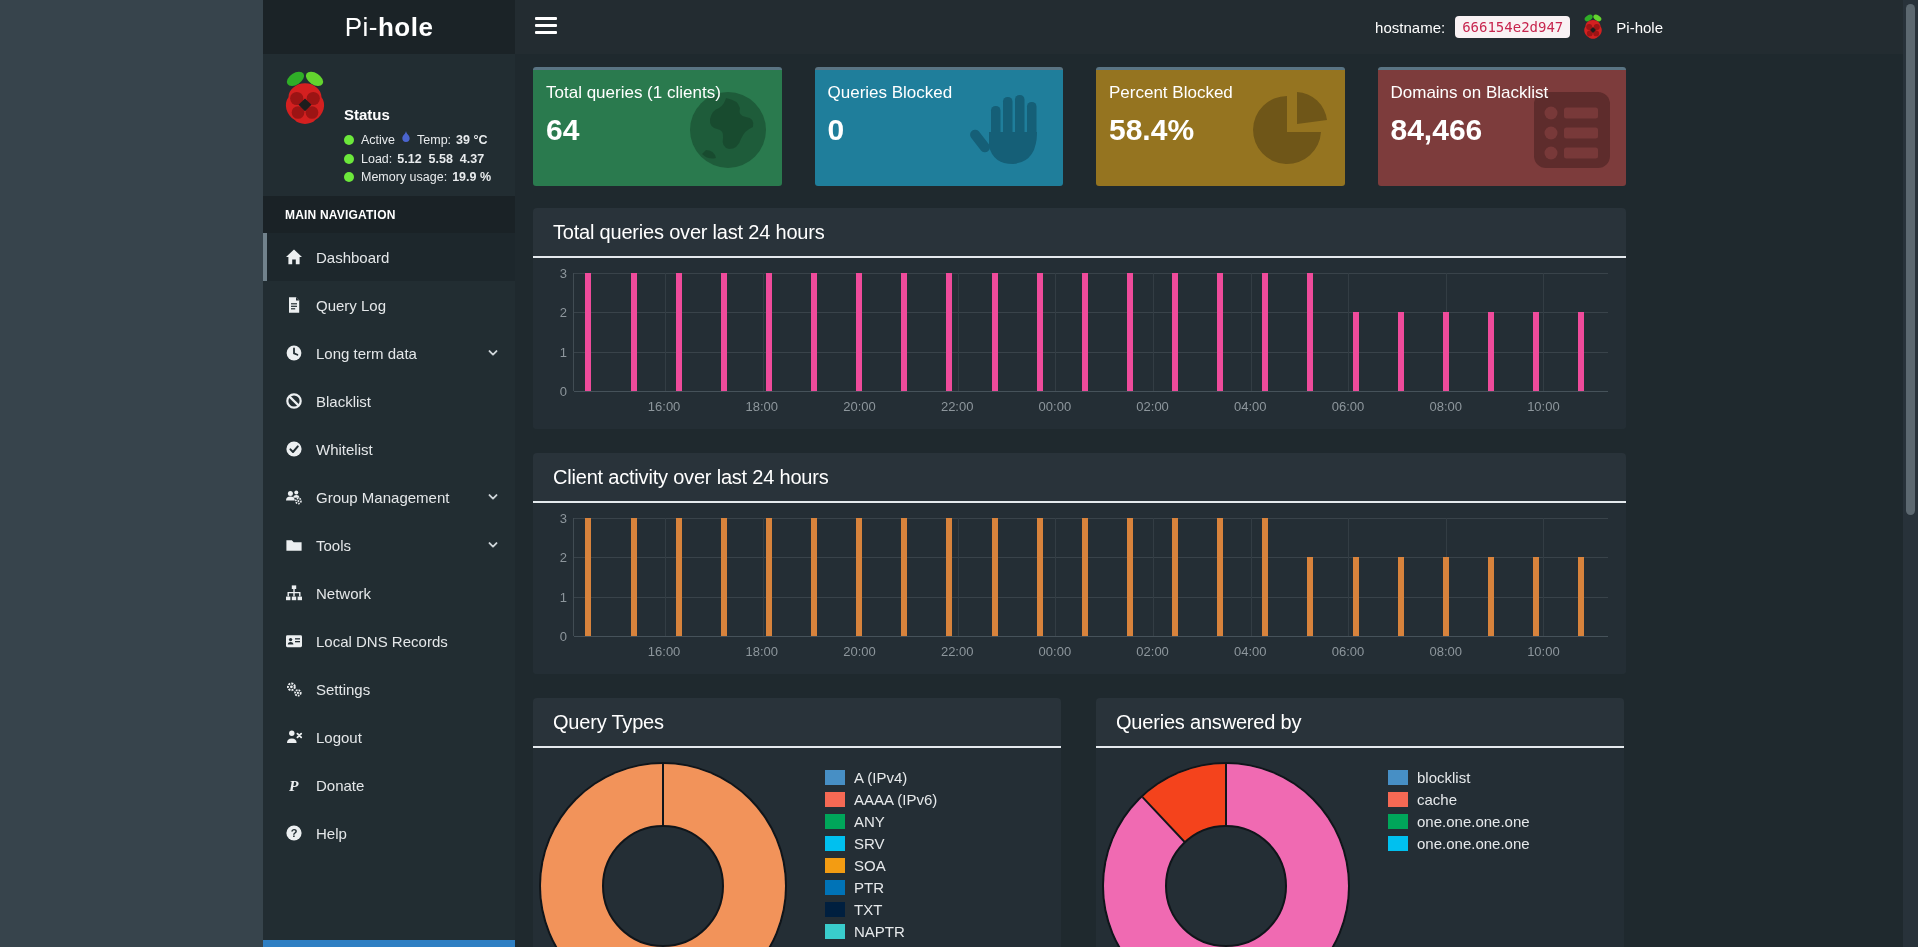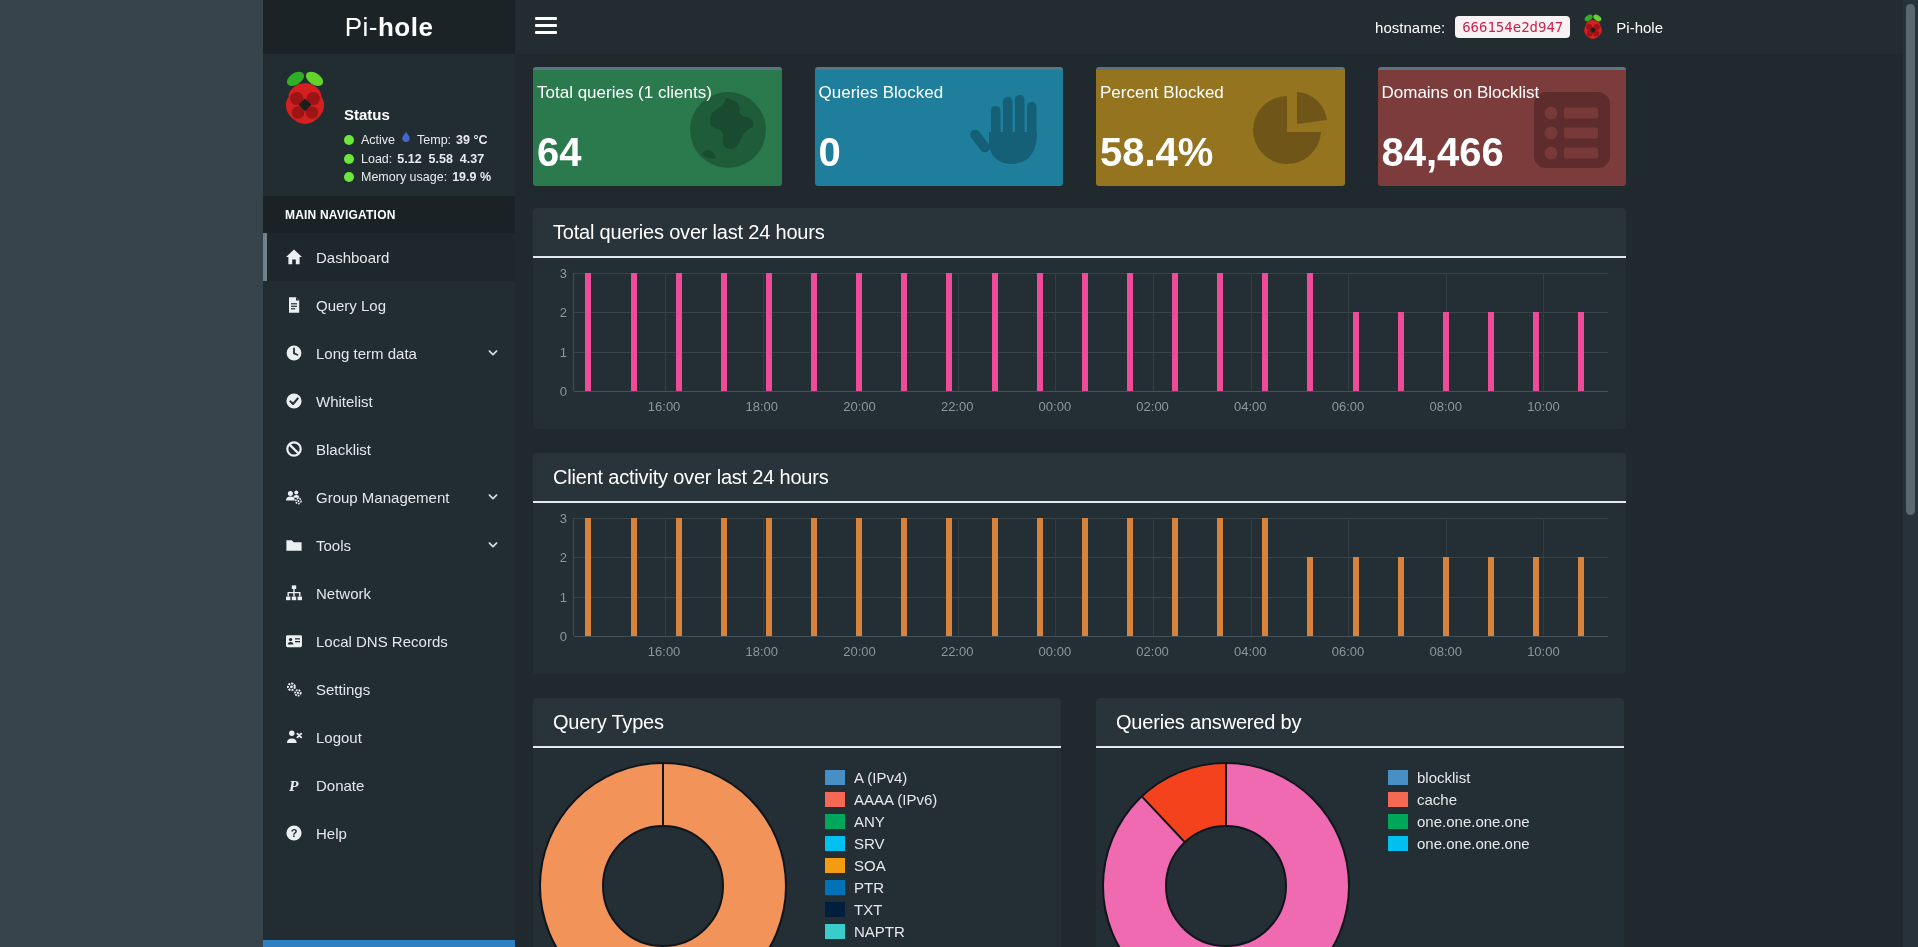--- a/index.html
+++ b/index.html
@@ -40,23 +40,23 @@
   .nav-item .chev { position:absolute; right:15px; width:14px; height:14px; color:#cfd5d9; }
   .nav-item .chev svg { width:14px; height:14px; display:block; }
   .sidebar-bottom-strip { position:absolute; left:0; right:0; bottom:0; height:7px; background:#2f7fc3; }
   
   .main { position:absolute; left:515px; top:54px; right:0; bottom:0; background:#1f292e;
     padding:13px 0 0 18px; overflow:hidden; }
   .col { width:1093px; }
   
   .cards { display:flex; gap:33px; margin-bottom:22px; }
   .card { width:250px; height:119px; border-radius:3px; border-top:3px solid #5a7483;
-    position:relative; padding:13px 4px; color:#fff; overflow:hidden; }
+    position:relative; padding:13px 13px; color:#fff; overflow:hidden; }
   .card-title { font-size:17px; position:relative; z-index:2; }
-  .card-value { font-size:40px; font-weight:700; margin-top:27px; position:relative; z-index:2; }
+  .card-value { font-size:30px; font-weight:700; margin-top:10px; position:relative; z-index:2; }
   .card-icon { position:absolute; right:12px; top:18px; width:84px; height:84px; z-index:1; }
   .card-icon svg { width:84px; height:84px; display:block; }
   
   .panel { background:#29333a; border-radius:4px; margin-bottom:24px; overflow:hidden; }
   .panel-title { font-size:20px; font-weight:400; color:#fff; padding:13px 20px 12px 20px;
     border-bottom:2px solid #e4e9ed; letter-spacing:-.2px; }
   .panel-body { background:#242e35; padding:15px 18px 8px 14px; }
   
   .chart { display:flex; }
   .yaxis { width:26px; position:relative; height:118px; flex:none; }
@@ -187,34 +187,34 @@
         <div style="display: inline;">Long term data</div>
         <div class="chev">
           <svg viewBox="0 0 18 18">
             <path d="M4.5 6.5 L9 11 L13.5 6.5" stroke="currentColor" stroke-width="2.4" fill="none" stroke-linecap="round" stroke-linejoin="round"></path>
           </svg>
         </div>
       </div>
       <div class="nav-item">
         <div class="nicon">
           <svg viewBox="0 0 18 18">
+            <circle cx="9" cy="9" r="6.7" fill="none" stroke="currentColor" stroke-width="2.2"></circle>
+            <line x1="4.6" y1="4.6" x2="13.4" y2="13.4" stroke="currentColor" stroke-width="2.2"></line>
+          </svg>
+        </div>
+        <div style="display: inline;">Blacklist</div>
+      </div>
+      <div class="nav-item">
+        <div class="nicon">
+          <svg viewBox="0 0 18 18">
             <circle cx="9" cy="9" r="7.6" fill="currentColor"></circle>
             <path d="M5.4 9.4 L8 12 L12.8 6.4" stroke="#222d32" stroke-width="2" fill="none" stroke-linecap="round" stroke-linejoin="round"></path>
           </svg>
         </div>
         <div style="display: inline;">Whitelist</div>
-      </div>
-      <div class="nav-item">
-        <div class="nicon">
-          <svg viewBox="0 0 18 18">
-            <circle cx="9" cy="9" r="6.7" fill="none" stroke="currentColor" stroke-width="2.2"></circle>
-            <line x1="4.6" y1="4.6" x2="13.4" y2="13.4" stroke="currentColor" stroke-width="2.2"></line>
-          </svg>
-        </div>
-        <div style="display: inline;">Blacklist</div>
       </div>
       <div class="nav-item">
         <div class="nicon">
           <svg viewBox="0 0 18 18">
             <circle cx="11.3" cy="4.6" r="2" fill="currentColor"></circle>
             <path d="M8.2 9.8 Q8.2 6.9 11.3 6.9 Q14.4 6.9 14.4 9.8 Z" fill="currentColor"></path>
             <circle cx="5.4" cy="5.6" r="2.5" fill="currentColor"></circle>
             <path d="M1 12.6 Q1 8.6 5.4 8.6 Q9.8 8.6 9.8 12.6 Z" fill="currentColor"></path>
             <circle cx="13.4" cy="13" r="2.6" fill="none" stroke="currentColor" stroke-width="1.6" stroke-dasharray="1.6 1"></circle>
             <circle cx="13.4" cy="13" r="1" fill="currentColor"></circle>
@@ -338,21 +338,21 @@
           <div class="card-title">Percent Blocked</div>
           <div class="card-value">58.4%</div>
           <div class="card-icon">
             <svg viewBox="0 0 84 84">
               <path d="M38 44 L38 8 A34 34 0 1 0 72 44 Z" fill="#6f5618"></path>
               <path d="M48 36 L48 4 A32 32 0 0 1 78 32 Z" fill="#6f5618"></path>
             </svg>
           </div>
         </div>
         <div class="card" style="background: rgb(125, 60, 60);">
-          <div class="card-title">Domains on Blocklist</div>
+          <div class="card-title">Domains on Blacklist</div>
           <div class="card-value">84,466</div>
           <div class="card-icon">
             <svg viewBox="0 0 84 84">
               <rect x="4" y="4" width="76" height="76" rx="12" fill="#5e2c2c"></rect>
               <circle cx="21" cy="25" r="6.5" fill="#7d3c3c" opacity="0.85"></circle>
               <rect x="34" y="19.5" width="34" height="11" rx="2.5" fill="#7d3c3c" opacity="0.85"></rect>
               <circle cx="21" cy="45" r="6.5" fill="#7d3c3c" opacity="0.85"></circle>
               <rect x="34" y="39.5" width="34" height="11" rx="2.5" fill="#7d3c3c" opacity="0.85"></rect>
               <circle cx="21" cy="65" r="6.5" fill="#7d3c3c" opacity="0.85"></circle>
               <rect x="34" y="59.5" width="34" height="11" rx="2.5" fill="#7d3c3c" opacity="0.85"></rect>

